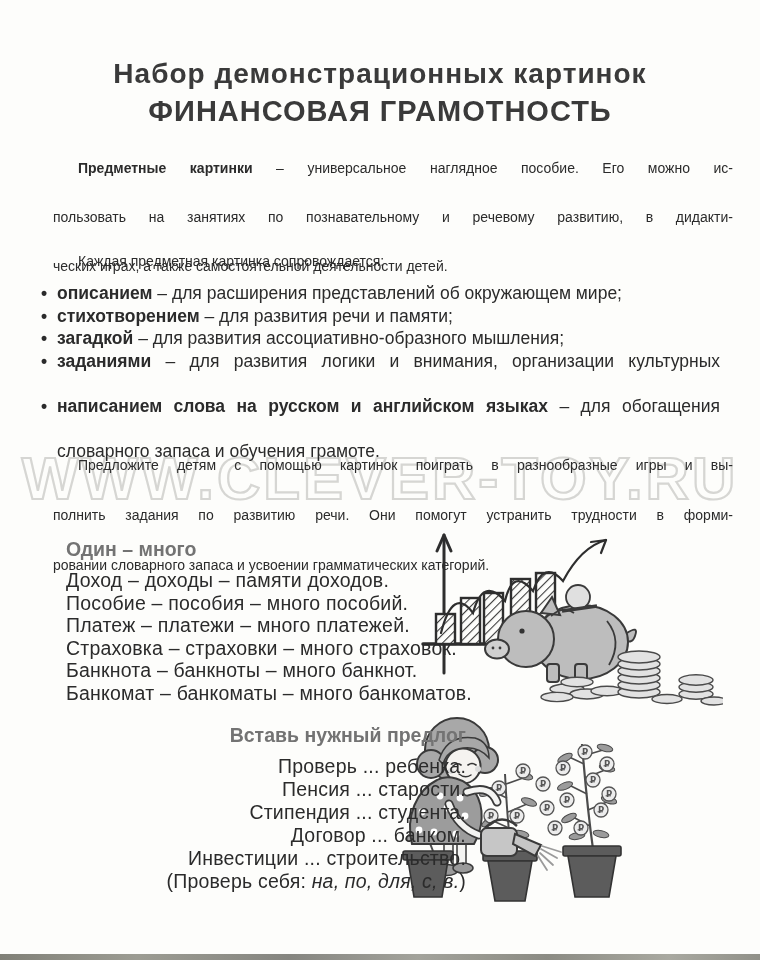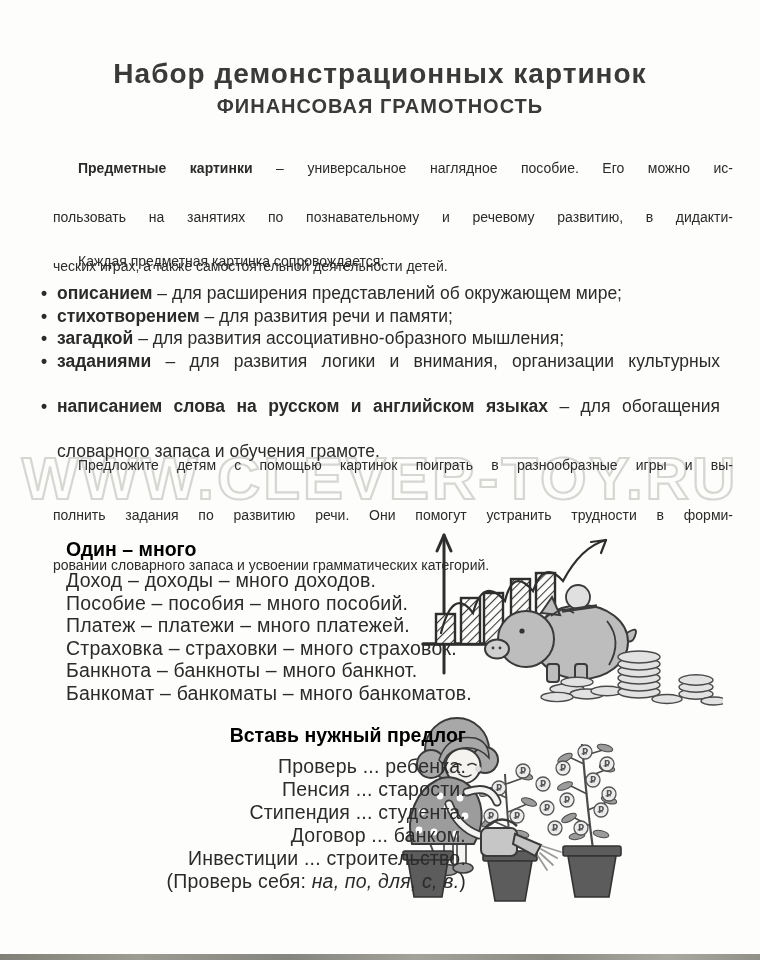--- a/index.html
+++ b/index.html
@@ -9,21 +9,21 @@
   }
   
   .watermark{
     position:absolute;top:444px;left:0;width:760px;text-align:center;
     font-size:60px;font-weight:bold;letter-spacing:3px;white-space:nowrap;
     color:transparent;-webkit-text-stroke:2.2px rgba(176,176,172,0.5);
     z-index:0;pointer-events:none;
   }
   .title{position:absolute;top:58px;left:0;width:100%;text-align:center;color:#3a3a3a;z-index:2;margin:0;}
   .t1{display:block;font-size:28px;font-weight:bold;letter-spacing:1px;}
-  .t2{display:block;font-size:20px;font-weight:bold;letter-spacing:1px;margin-top:5px;}
+  .t2{display:block;font-size:29px;font-weight:bold;letter-spacing:1px;margin-top:5px;}
 
   .para{position:absolute;left:53px;width:680px;font-size:14px;line-height:24.5px;z-index:2;}
   #intro-para{top:156px;}
   #accompany-para{top:249px;}
   #suggest-para{top:453px;line-height:25px;}
   .indent-first .line:first-child{text-indent:25px;}
 
   .line{min-height:1em;}
   .line.j{text-align:justify;}
   .line.j::after{content:"";display:inline-block;width:100%;height:0;}
@@ -31,21 +31,21 @@
   .it{font-style:italic;}
 
   #bullet-list{position:absolute;left:40px;top:282px;width:680px;font-size:17.5px;line-height:22.5px;
     list-style:none;margin:0;padding:0;z-index:2;}
   #bullet-list li{position:relative;padding-left:17px;}
   #bullet-list li::before{content:"\2022";position:absolute;left:1px;top:0;font-weight:bold;}
 
   .exercise{position:absolute;left:66px;width:400px;z-index:2;}
   #one-many{top:538px;}
   #prepositions{top:724px;text-align:right;}
-  .exercise h2{margin:0 0 8px 0;font-size:19.5px;font-weight:bold;color:#000000;}
+  .exercise h2{margin:0 0 8px 0;font-size:19.5px;font-weight:bold;color:#737373;}
   .plain-lines{font-size:19.5px;letter-spacing:0.2px;}
   .plain-lines .line{white-space:nowrap;}
   #one-many .plain-lines{line-height:22.5px;}
   #prepositions .plain-lines{line-height:23px;}
 
   .illustration{position:absolute;z-index:1;}
   #piggy-illustration{left:411px;top:521px;}
   #plants-illustration{left:395px;top:716px;}
 
   .scan-edge{
@@ -163,21 +163,21 @@
       <ellipse cx="285" cy="166" rx="17" ry="5.2"></ellipse>
       <ellipse cx="285" cy="159" rx="17" ry="5.2"></ellipse>
       <ellipse cx="256" cy="178" rx="15" ry="4.5"></ellipse>
       <ellipse cx="303" cy="180" rx="13" ry="4"></ellipse>
     </g>
   </svg>
 
   <section class="exercise" id="one-many">
     <h2>Один – много</h2>
     <div class="plain-lines" id="one-many-lines">
-        <div class="line"><span>Доход – доходы – много доходов.</span></div>
+        <div class="line"><span>Доход – доходы – памяти доходов.</span></div>
         <div class="line"><span>Пособие – пособия – много пособий.</span></div>
         <div class="line"><span>Платеж – платежи – много платежей.</span></div>
         <div class="line"><span>Страховка – страховки – много страховок.</span></div>
         <div class="line"><span>Банкнота – банкноты – много банкнот.</span></div>
         <div class="line"><span>Банкомат – банкоматы – много банкоматов.</span></div>
       </div>
   </section>
 
   <section class="exercise" id="prepositions">
     <h2>Вставь нужный предлог</h2>

